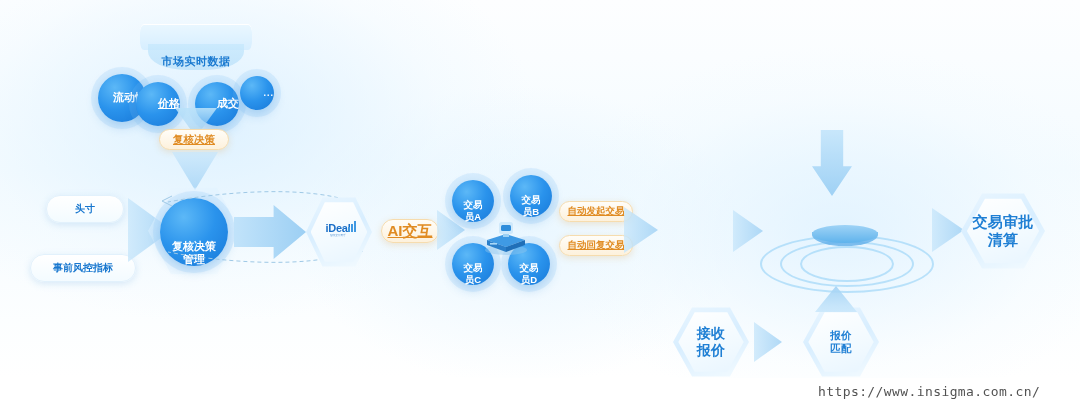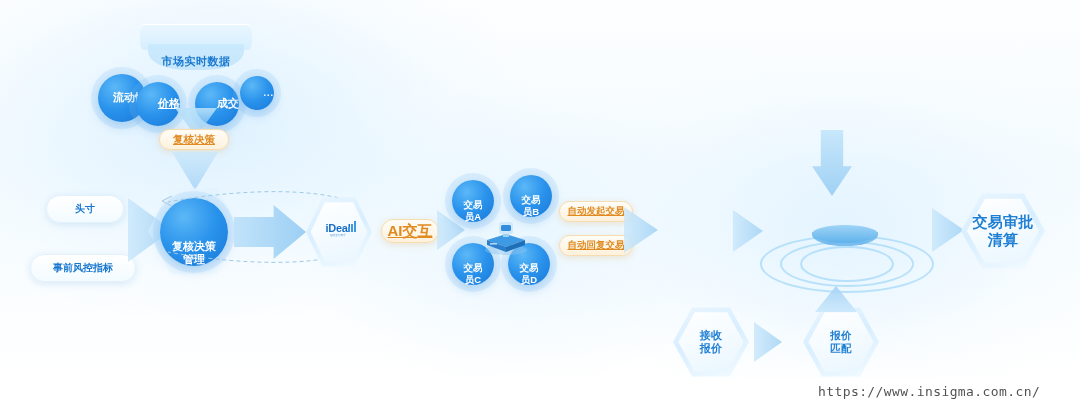--- a/index.html
+++ b/index.html
@@ -287,21 +287,21 @@
   <div class="hex hex-pale" style="left:961px;top:192px;width:84px;height:78px;">
     <div class="hex-inner"></div>
     <span class="hex-label c-blue" style="font-size:15px;">
       <span>交易审批</span><br>
       <span>清算</span>
     </span>
   </div>
 
   <div class="hex hex-pale" style="left:673px;top:306px;width:76px;height:72px;">
     <div class="hex-inner"></div>
-    <span class="hex-label c-blue" style="font-size:11px;">
+    <span class="hex-label c-blue" style="font-size:14px;">
       <span>接收</span><br>
       <span>报价</span>
     </span>
   </div>
   <div class="triR" style="left:754px;top:322px;width:28px;height:40px;opacity:.8;"></div>
 
   <div class="hex hex-pale" style="left:803px;top:306px;width:76px;height:72px;">
     <div class="hex-inner"></div>
     <span class="hex-label c-blue" style="font-size:10.5px;">
       <span>报价</span><br>

